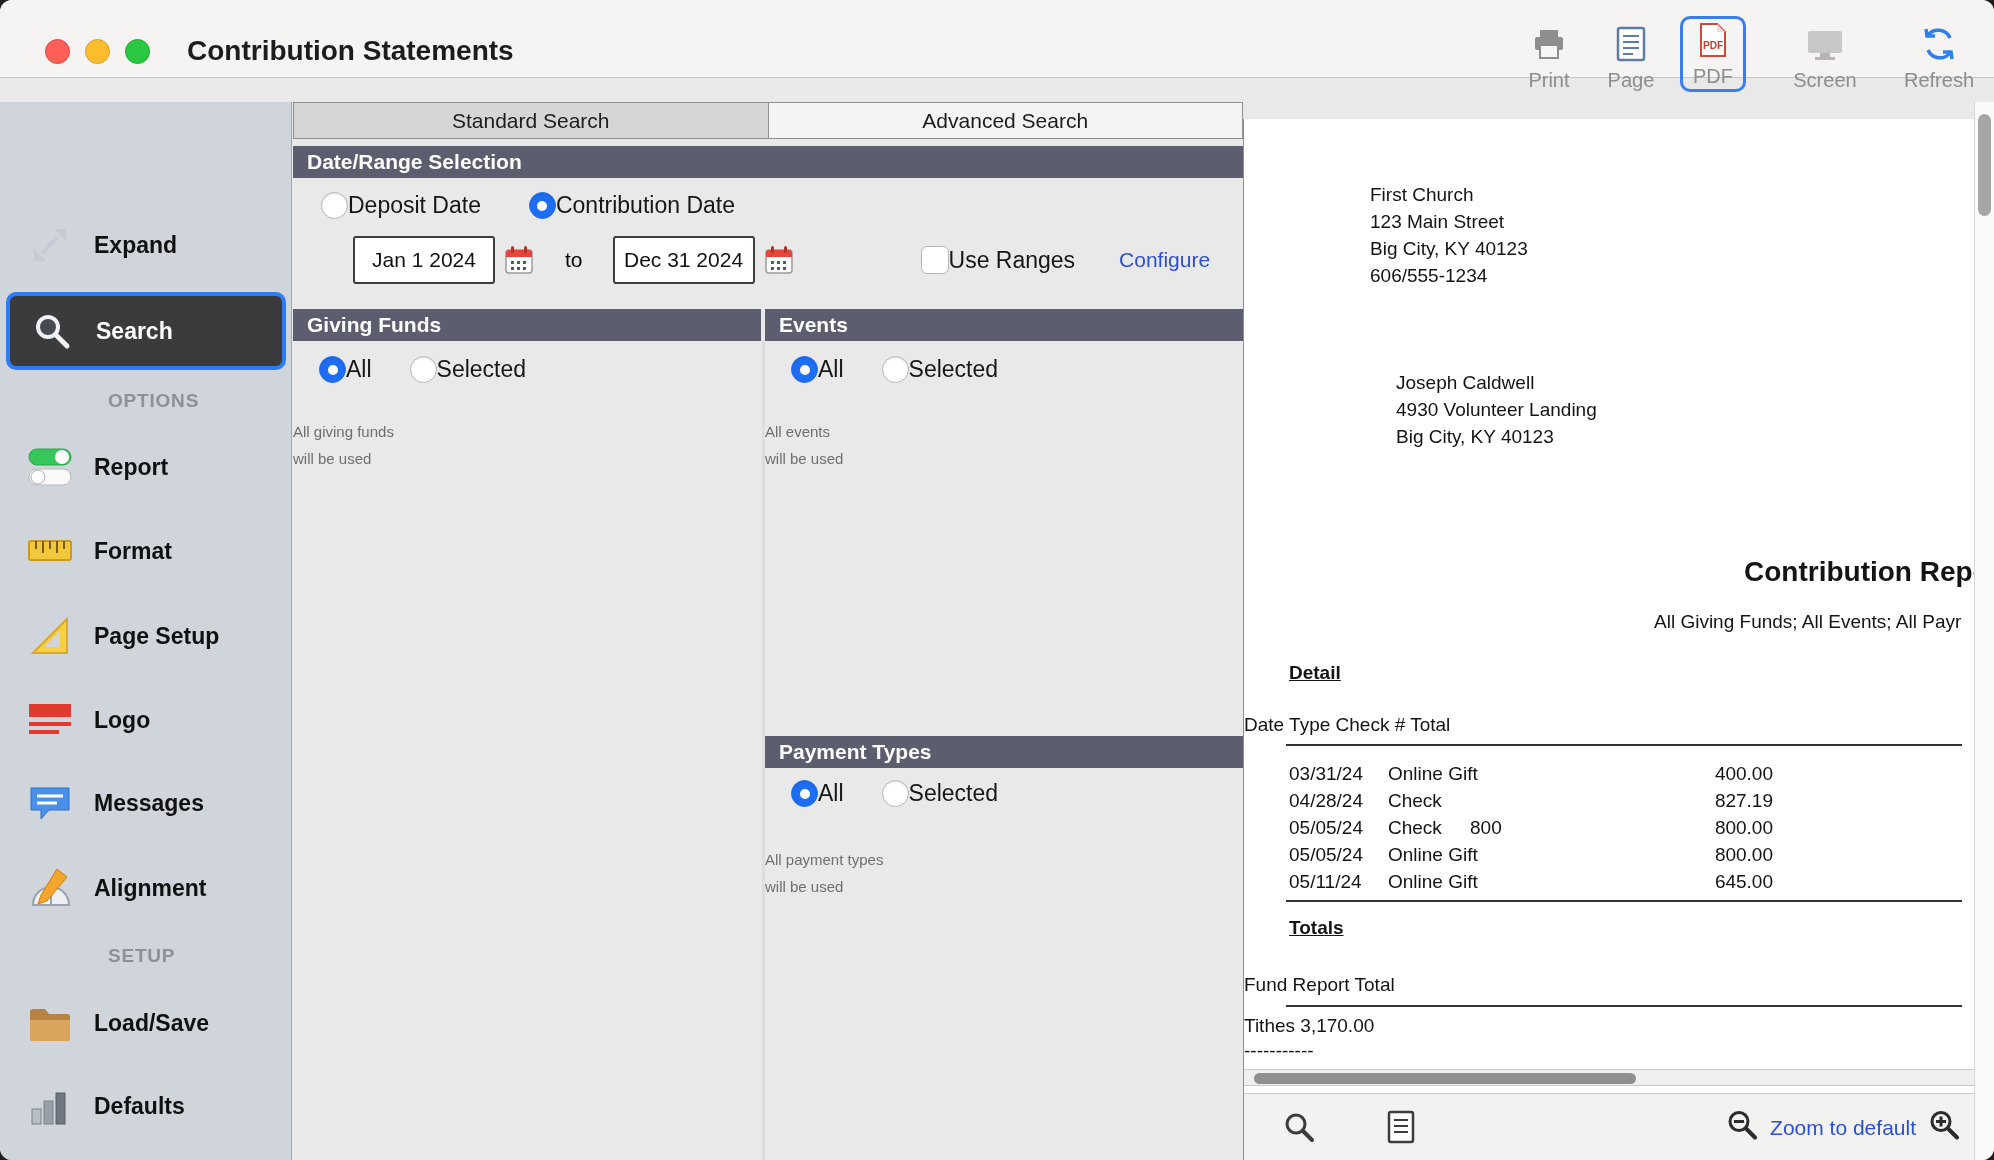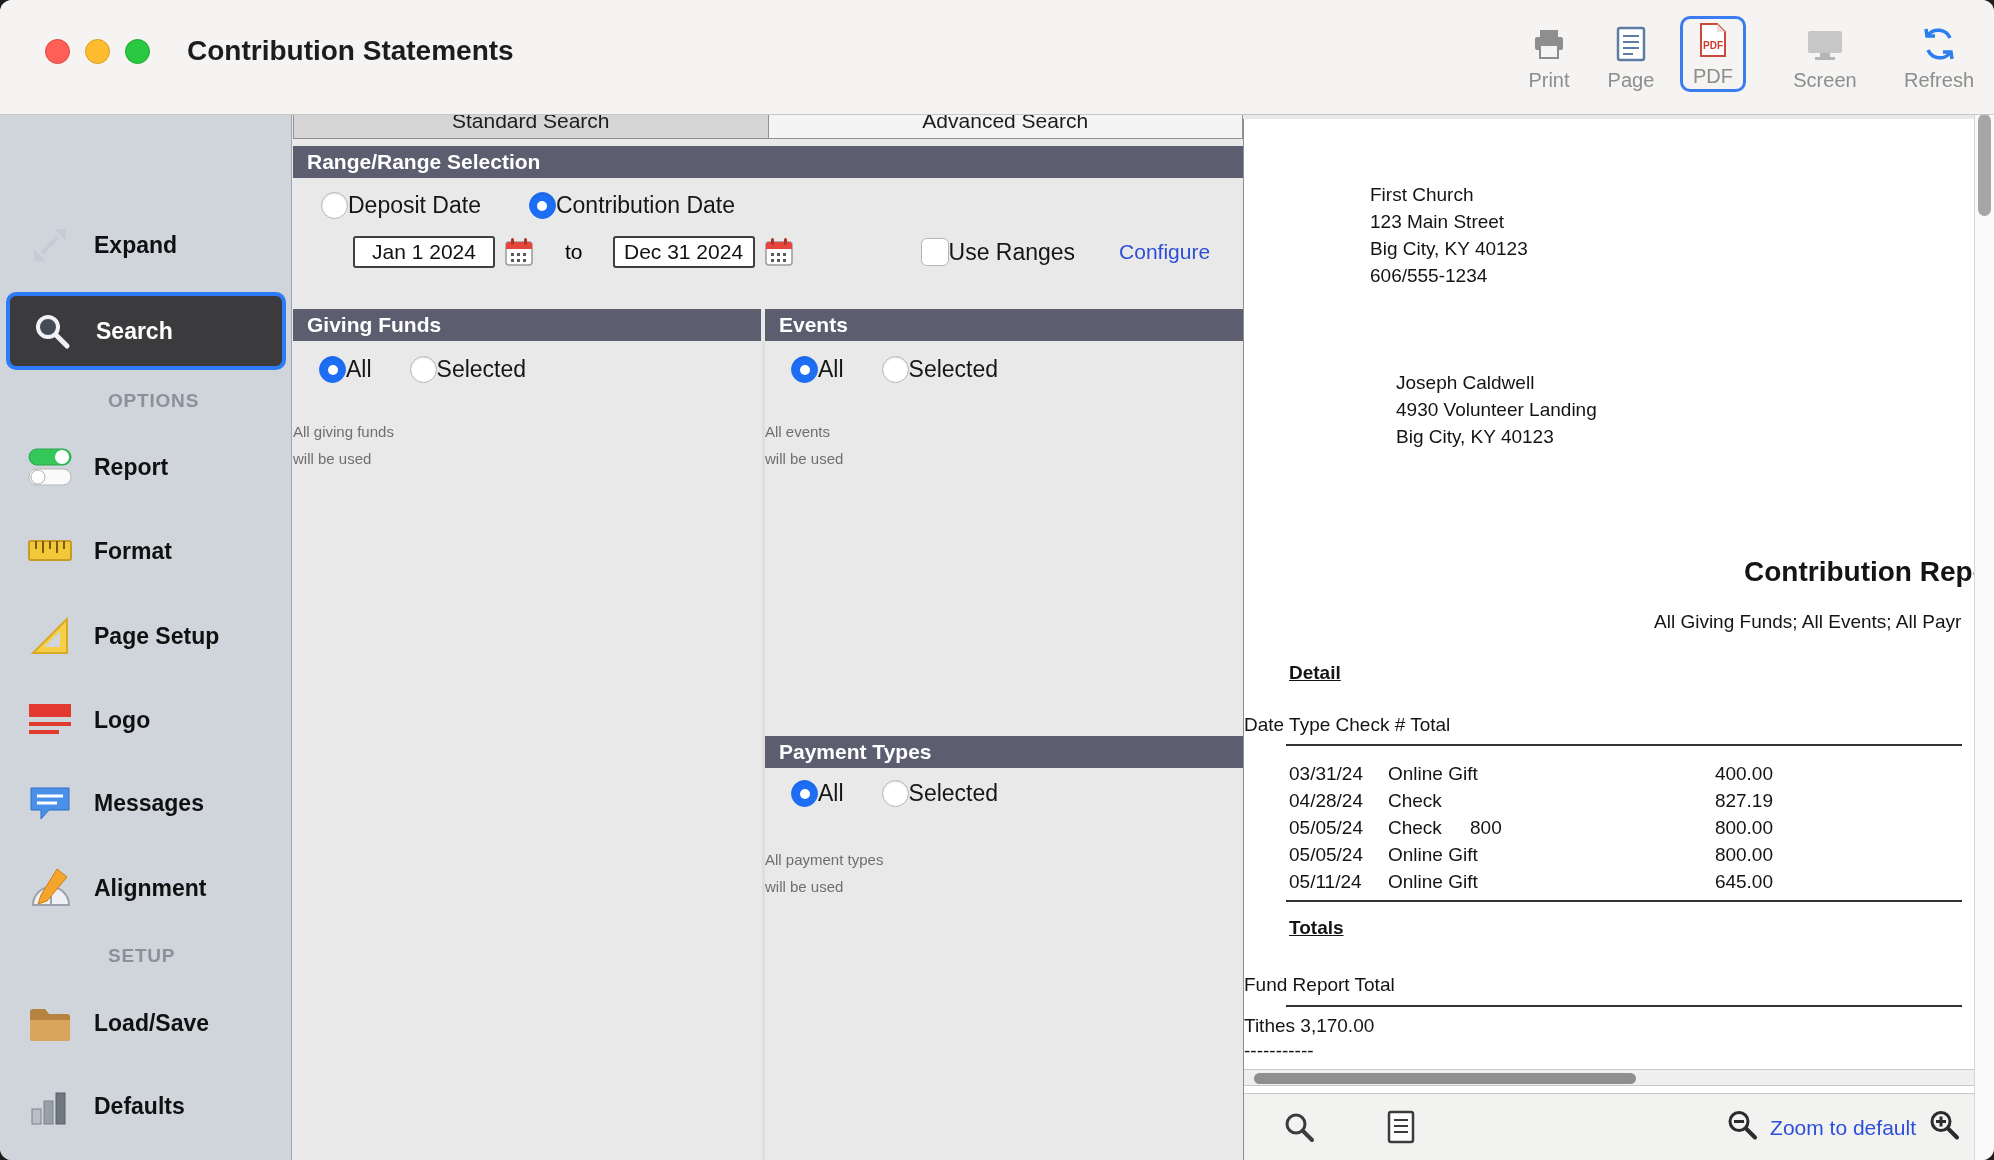--- a/index.html
+++ b/index.html
@@ -2,21 +2,21 @@
 <html><head>
 <meta charset="utf-8">
 <style>
   * { margin:0; padding:0; box-sizing:border-box; }
   html, body { width:1994px; height:1160px; background:#1e1e1e; overflow:hidden;
                font-family:"Liberation Sans", sans-serif; }
   .window { position:absolute; top:0; left:0; width:1994px; height:1160px;
             border-radius:12px; overflow:hidden; background:#e9e9e9; }
 
   
-  .titlebar { position:absolute; top:0; left:0; right:0; height:115px;
+  .titlebar { position:absolute; top:0; left:0; right:0; height:78px;
               background:#f5f4f2; border-bottom:1px solid #c9c7c4; z-index:6; }
   .traffic { position:absolute; top:39px; left:45px; display:flex; gap:15px; }
   .light { width:25px; height:25px; border-radius:50%; }
   .light.red    { background:#ff5f57; border:1px solid #e0443e; }
   .light.yellow { background:#febc2e; border:1px solid #d89e24; }
   .light.green  { background:#28c840; border:1px solid #24a732; }
   .win-title { position:absolute; left:187px; top:0; height:102px; display:flex;
                align-items:center; font-size:28px; font-weight:700; color:#1c1c1e; }
   .toolbar { position:absolute; right:20px; top:4px; height:94px; display:flex;
              align-items:flex-end; padding-bottom:6px; gap:16px; }
@@ -55,21 +55,21 @@
   .col-divider { position:absolute; left:469px; top:239px; bottom:0; width:3px; background:#dedede; }
 
   .radio { width:27px; height:27px; border-radius:50%; background:#fff; border:1px solid #b6b6b6;
            box-shadow:inset 0 1px 2px rgba(0,0,0,0.12); flex:none; position:relative; }
   .radio.on { background:#1d6ef4; border-color:#1d6ef4; }
   .radio.on::after { content:""; position:absolute; left:50%; top:50%; width:10px; height:10px;
                      margin:-5px 0 0 -5px; background:#fff; border-radius:50%; }
   .rlabel { font-size:23px; color:#161616; margin-left:0; white-space:nowrap; }
   .row-datetype { position:absolute; top:90px; left:28px; display:flex; align-items:center; }
   .row-dates { position:absolute; top:134px; left:60px; display:flex; align-items:center; }
-  .date-input { width:142px; height:32px; border:2px solid #3e3e3e; border-radius:3px; background:#fff;
+  .date-input { width:142px; height:48px; border:2px solid #3e3e3e; border-radius:3px; background:#fff;
                 font-size:21px; font-family:inherit; text-align:center; color:#111; }
   .cal { margin-left:8px; display:flex; }
   .to-label { font-size:21px; margin:0 30px; }
   .checkbox { width:28px; height:28px; border:1px solid #b6b6b6; border-radius:6px; background:#fff; flex:none; }
   .link { color:#2d4fd8; font-size:21px; white-space:nowrap; cursor:pointer; }
   .fund-radios { position:absolute; top:254px; display:flex; align-items:center; }
   .pt-radios { position:absolute; top:678px; display:flex; align-items:center; }
   .note { position:absolute; text-align:left; font-size:15px; color:#6f6f6f; line-height:27px; }
 
   
@@ -292,21 +292,21 @@
 
   </aside>
 
   <main class="main">
 
     <div class="tabs">
       <div class="tab tab-standard">Standard Search</div>
       <div class="tab tab-advanced">Advanced Search</div>
     </div>
 
-    <div class="sec-header hdr-daterange">Range/Range Selection</div>
+    <div class="sec-header hdr-daterange">Date/Range Selection</div>
 
     <div class="row-datetype">
       <span class="radio"></span>
       <span class="rlabel">Deposit Date</span>
       <span class="radio on" style="margin-left:48px"></span>
       <span class="rlabel">Contribution Date</span>
     </div>
 
     <div class="row-dates">
       <input class="date-input" readonly="" value="Jan 1 2024" style="">

